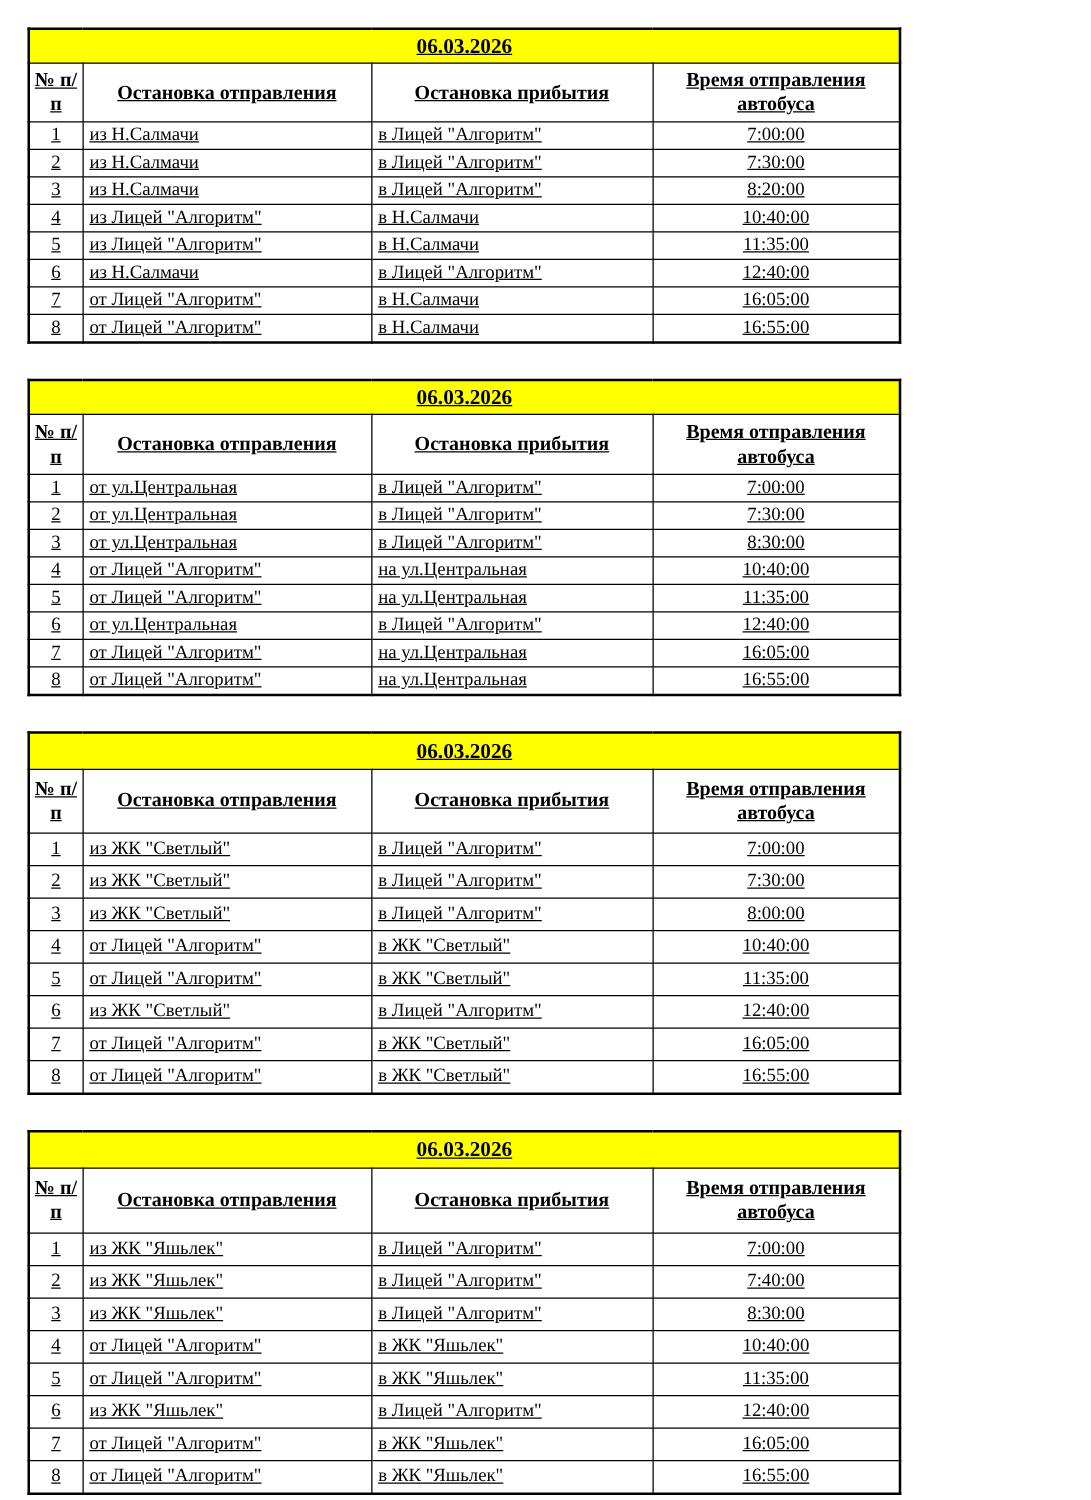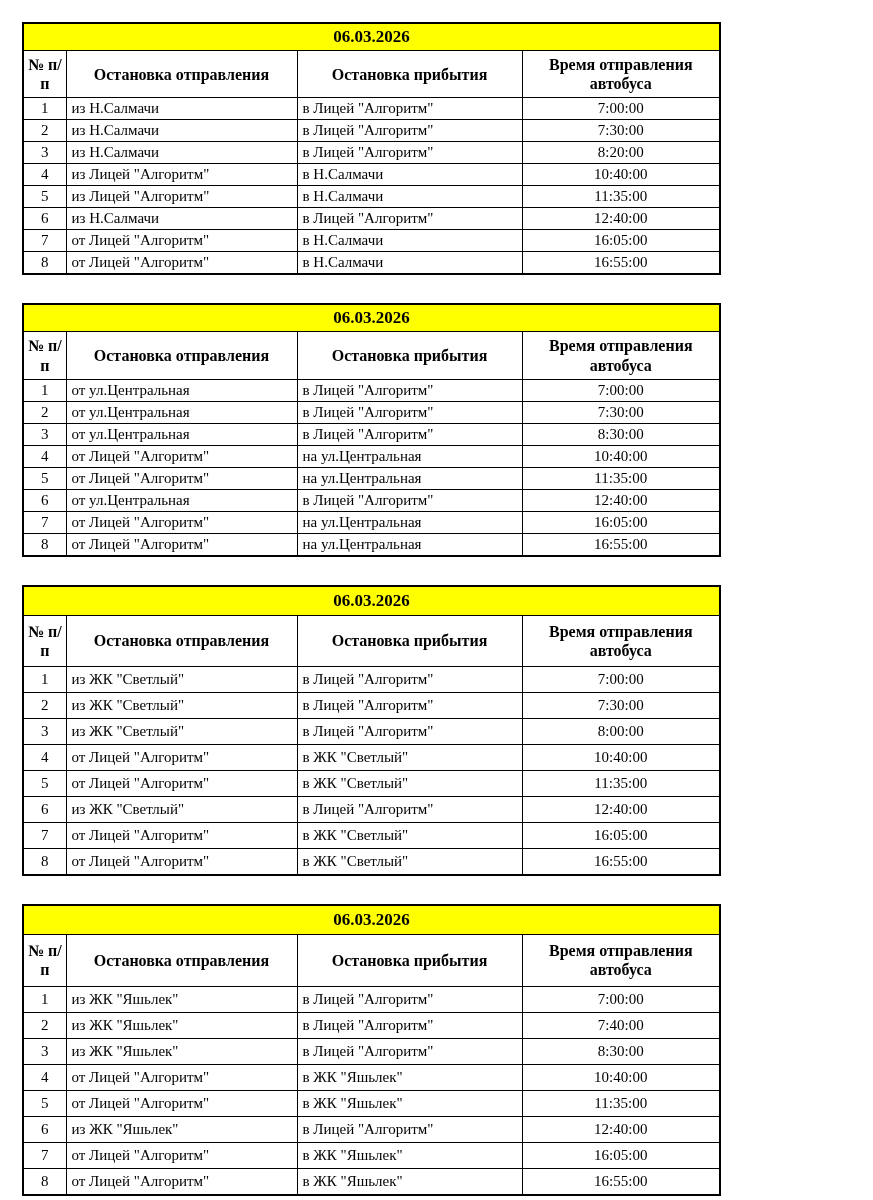--- a/index.html
+++ b/index.html
@@ -20,20 +20,21 @@
     border-collapse: collapse;
     width: 697px;
     margin-bottom: 28px;
     table-layout: fixed;
   }
   table.schedule td, table.schedule th {
     border: 1px solid #000;
   }
   table.schedule {
     border: 2px solid #000;
+    text-decoration: underline;
   }
   col.c-num   { width: 43px; }
   col.c-dep   { width: 231px; }
   col.c-arr   { width: 225px; }
   col.c-time  { width: 198px; }
   .date-cell {
     background: #ffff00;
     font-weight: bold;
     text-align: center;
     font-size: 17px;

